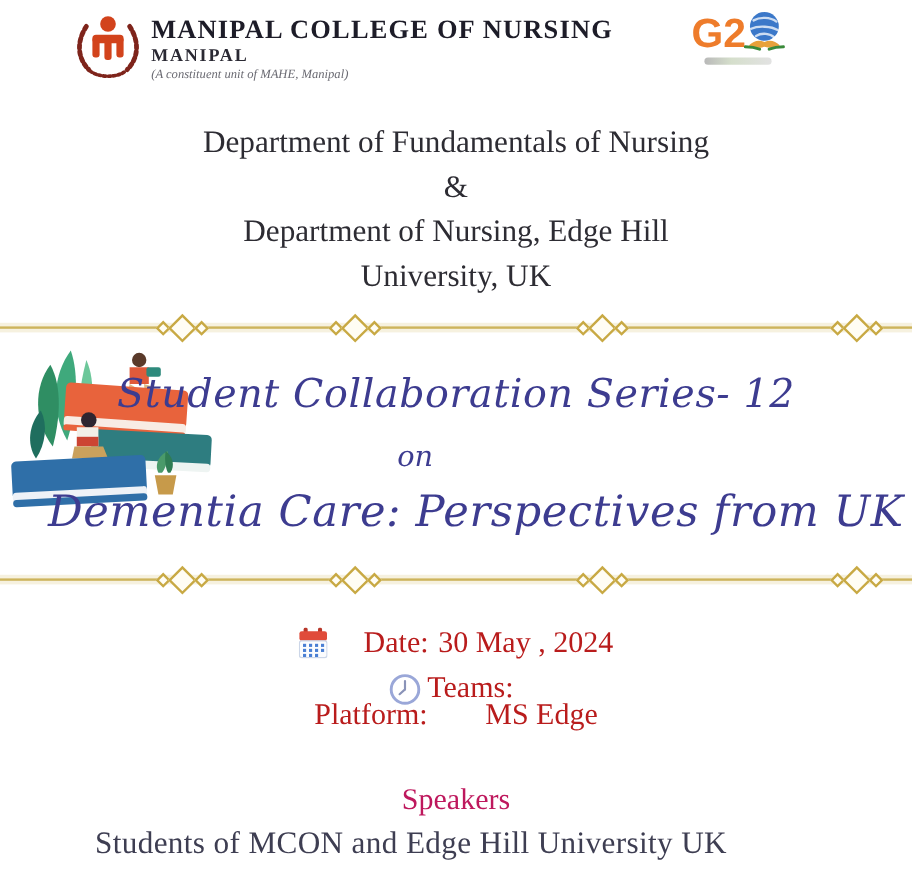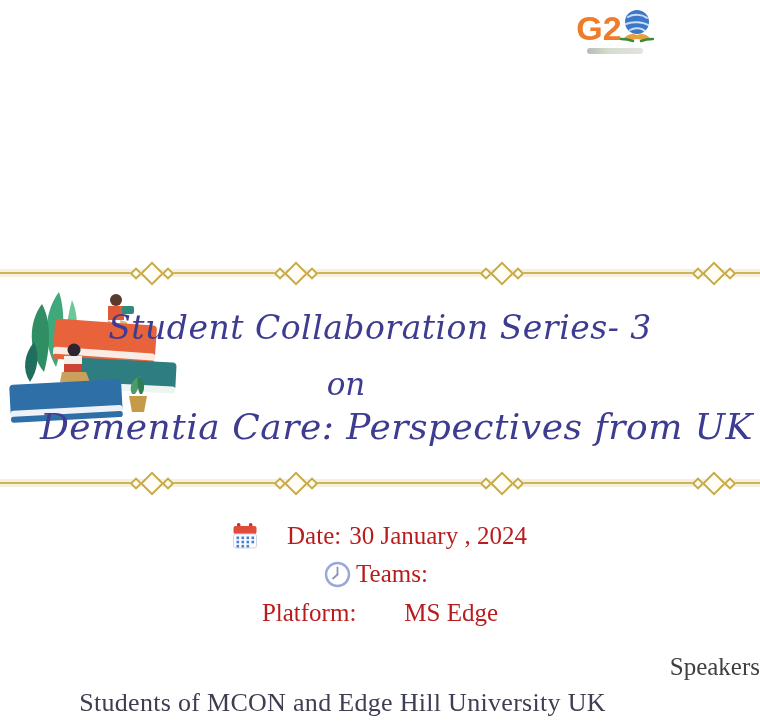--- a/index.html
+++ b/index.html
@@ -59,70 +59,95 @@
   .dm.small { width:9px; height:9px; }
   .dm.big { width:17px; height:17px; border-width:2.5px; }
 
   
   .illustration { position:absolute; left:4px; top:282px; width:178px; height:148px; }
   .script { font-family:"DejaVu Serif", serif; font-style:italic; color:#3d3c90; }
   .series-title {
     position:absolute; left:0; top:308px; width:760px; text-align:center;
     font-size:33px; letter-spacing:.5px;
   }
-  .series-on { position:absolute; left:0; top:366px; width:692px; text-align:center; font-size:31px; }
+  .series-on { position:absolute; left:0; top:366px; width:692px; text-align:center; font-size:24px; }
   .topic-title {
     position:absolute; left:40px; top:406px; width:720px; text-align:center;
     font-size:36px; letter-spacing:.5px; white-space:nowrap;
   }
 
   
   .detail-row {
     position:absolute; left:0; width:760px; display:flex; justify-content:center;
     align-items:center; font-size:25px; color:#b91c1c;
   }
   .row-date { top:522px; }
   .row-time { top:560px; }
-  .row-platform { top:599px;gap:40px; }
+  .row-platform { top:582px;gap:40px; }
   .detail-icon { flex:0 0 auto; display:inline-flex; }
   .row-date .detail-icon { margin-right:30px; }
   .row-time .detail-icon { margin-right:5px; }
   .detail-label { margin-right:8px; }
 
   
   .speakers-heading {
-    position:absolute; left:0; top:653px; width:760px; text-align:right;
-    font-size:25px; color:#404040;
+    position:absolute; left:0; top:653px; width:760px; text-align:center;
+    font-size:25px; color:#be185d;
   }
   .speakers-line {
     position:absolute; left:0; top:688px; width:685px; text-align:center;
     font-size:26px; color:#3e3e52; letter-spacing:.3px;
   }
 </style>
 </head>
 <body>
 
 <div class="poster">
 
+  <div class="brand">
+    <svg class="emblem" viewBox="0 0 56 62">
+
+      <path d="M10 14 C2 26 2 40 12 50" fill="none" stroke="#7e241b" stroke-width="4" stroke-dasharray="3 2.5" stroke-linecap="round"></path>
+      <path d="M46 14 C54 26 54 40 44 50" fill="none" stroke="#7e241b" stroke-width="4" stroke-dasharray="3 2.5" stroke-linecap="round"></path>
+      <path d="M13 51 C20 57 36 57 43 51" fill="none" stroke="#7e241b" stroke-width="3" stroke-dasharray="2 2" stroke-linecap="round"></path>
+
+      <circle cx="28" cy="12" r="6.5" fill="#d2431c"></circle>
+      <rect x="15" y="21" width="26" height="7" rx="3" fill="#d2431c"></rect>
+      <rect x="15" y="23" width="6" height="17" rx="2.5" fill="#d2431c"></rect>
+      <rect x="25" y="23" width="6" height="19" rx="2.5" fill="#d2431c"></rect>
+      <rect x="35" y="23" width="6" height="17" rx="2.5" fill="#d2431c"></rect>
+    </svg>
+    <div class="brand-text">
+      <div class="college-name">MANIPAL COLLEGE OF NURSING</div>
+      <div class="college-unit">MANIPAL</div>
+      <div class="college-tagline">(A constituent unit of MAHE, Manipal)</div>
+    </div>
+  </div>
 
   <div class="g20">
     <div class="g20-mark">
       <span class="g20-letter">G</span>
       <span class="g20-letter">2</span>
       <svg class="g20-globe" viewBox="0 0 34 40">
         <circle cx="17" cy="14" r="12" fill="#3b78c9"></circle>
         <path d="M8 9 C13 6 22 6 27 10 M6 16 C12 13 23 14 28 17 M10 22 C15 19 22 20 25 23" fill="none" stroke="#ffffff" stroke-width="2" opacity="0.75" stroke-linecap="round"></path>
 
         <path d="M4 30 Q10 24 17 27 Q24 24 30 30 Q24 33 17 31 Q10 33 4 30 Z" fill="#e8a13a"></path>
         <path d="M1 31 Q8 31 13 33 M33 31 Q26 31 21 33" fill="none" stroke="#3a8a3a" stroke-width="2.5" stroke-linecap="round"></path>
       </svg>
     </div>
     <div class="g20-tagline"></div>
   </div>
 
+  <div class="departments">
+    <div>Department of Fundamentals of Nursing</div>
+    <div>&amp;</div>
+    <div>Department of Nursing, Edge Hill</div>
+    <div>University, UK</div>
+  </div>
 
   <div class="divider" style="top:260px;">
     <div class="band"></div>
     <div class="line"></div>
     <div class="diamond-group" style="left:152px;">
       <span class="dm small"></span>
         <span class="dm big"></span>
         <span class="dm small"></span>
     </div>
     <div class="diamond-group" style="left:296px;">
@@ -175,21 +200,21 @@
       <rect x="6" y="100" width="112" height="32" rx="4" fill="#2f6fa8"></rect>
       <rect x="6" y="126" width="112" height="9" rx="3" fill="#eef2f7"></rect>
       <rect x="6" y="132" width="112" height="6" rx="3" fill="#2f6fa8"></rect>
     </g>
 
     <path d="M128 112 C124 104 130 96 136 94 C136 102 134 108 131 112 Z" fill="#4a9a6a"></path>
     <path d="M138 112 C142 106 140 98 134 94 C133 102 134 108 136 112 Z" fill="#2f7d54"></path>
     <path d="M125 114 h18 l-3 16 h-12 z" fill="#c79a4a"></path>
   </svg>
 
-  <div class="script series-title">Student Collaboration Series- 3</div>
+  <div class="script series-title">Student Collaboration Series- 12</div>
   <div class="script series-on">on</div>
   <div class="script topic-title">Dementia Care: Perspectives from UK and India</div>
 
   <div class="divider" style="top:470px;">
     <div class="band"></div>
     <div class="line"></div>
     <div class="diamond-group" style="left:152px;">
       <span class="dm small"></span>
         <span class="dm big"></span>
         <span class="dm small"></span>
@@ -227,21 +252,21 @@
             <rect x="8.5" y="17.7" width="2.6" height="2.6"></rect>
             <rect x="13.5" y="17.7" width="2.6" height="2.6"></rect>
             <rect x="18.5" y="17.7" width="2.6" height="2.6"></rect>
           <rect x="3.5" y="21.9" width="2.6" height="2.6"></rect>
             <rect x="8.5" y="21.9" width="2.6" height="2.6"></rect>
             <rect x="13.5" y="21.9" width="2.6" height="2.6"></rect>
         </g>
       </svg>
     </span>
     <span class="detail-label">Date:</span>
-    <span class="detail-value">30 January , 2024</span>
+    <span class="detail-value">30 May , 2024</span>
   </div>
 
   <div class="detail-row row-time">
     <span class="detail-icon">
       <svg width="27" height="27" viewBox="0 0 27 27">
         <circle cx="13.5" cy="13.5" r="11.5" fill="#ffffff" stroke="#9aa7d8" stroke-width="2.4"></circle>
         <line x1="13.5" y1="13.5" x2="13.5" y2="6.5" stroke="#8a93b8" stroke-width="1.8" stroke-linecap="round"></line>
         <line x1="13.5" y1="13.5" x2="9" y2="17.5" stroke="#8a93b8" stroke-width="1.8" stroke-linecap="round"></line>
       </svg>
     </span>

